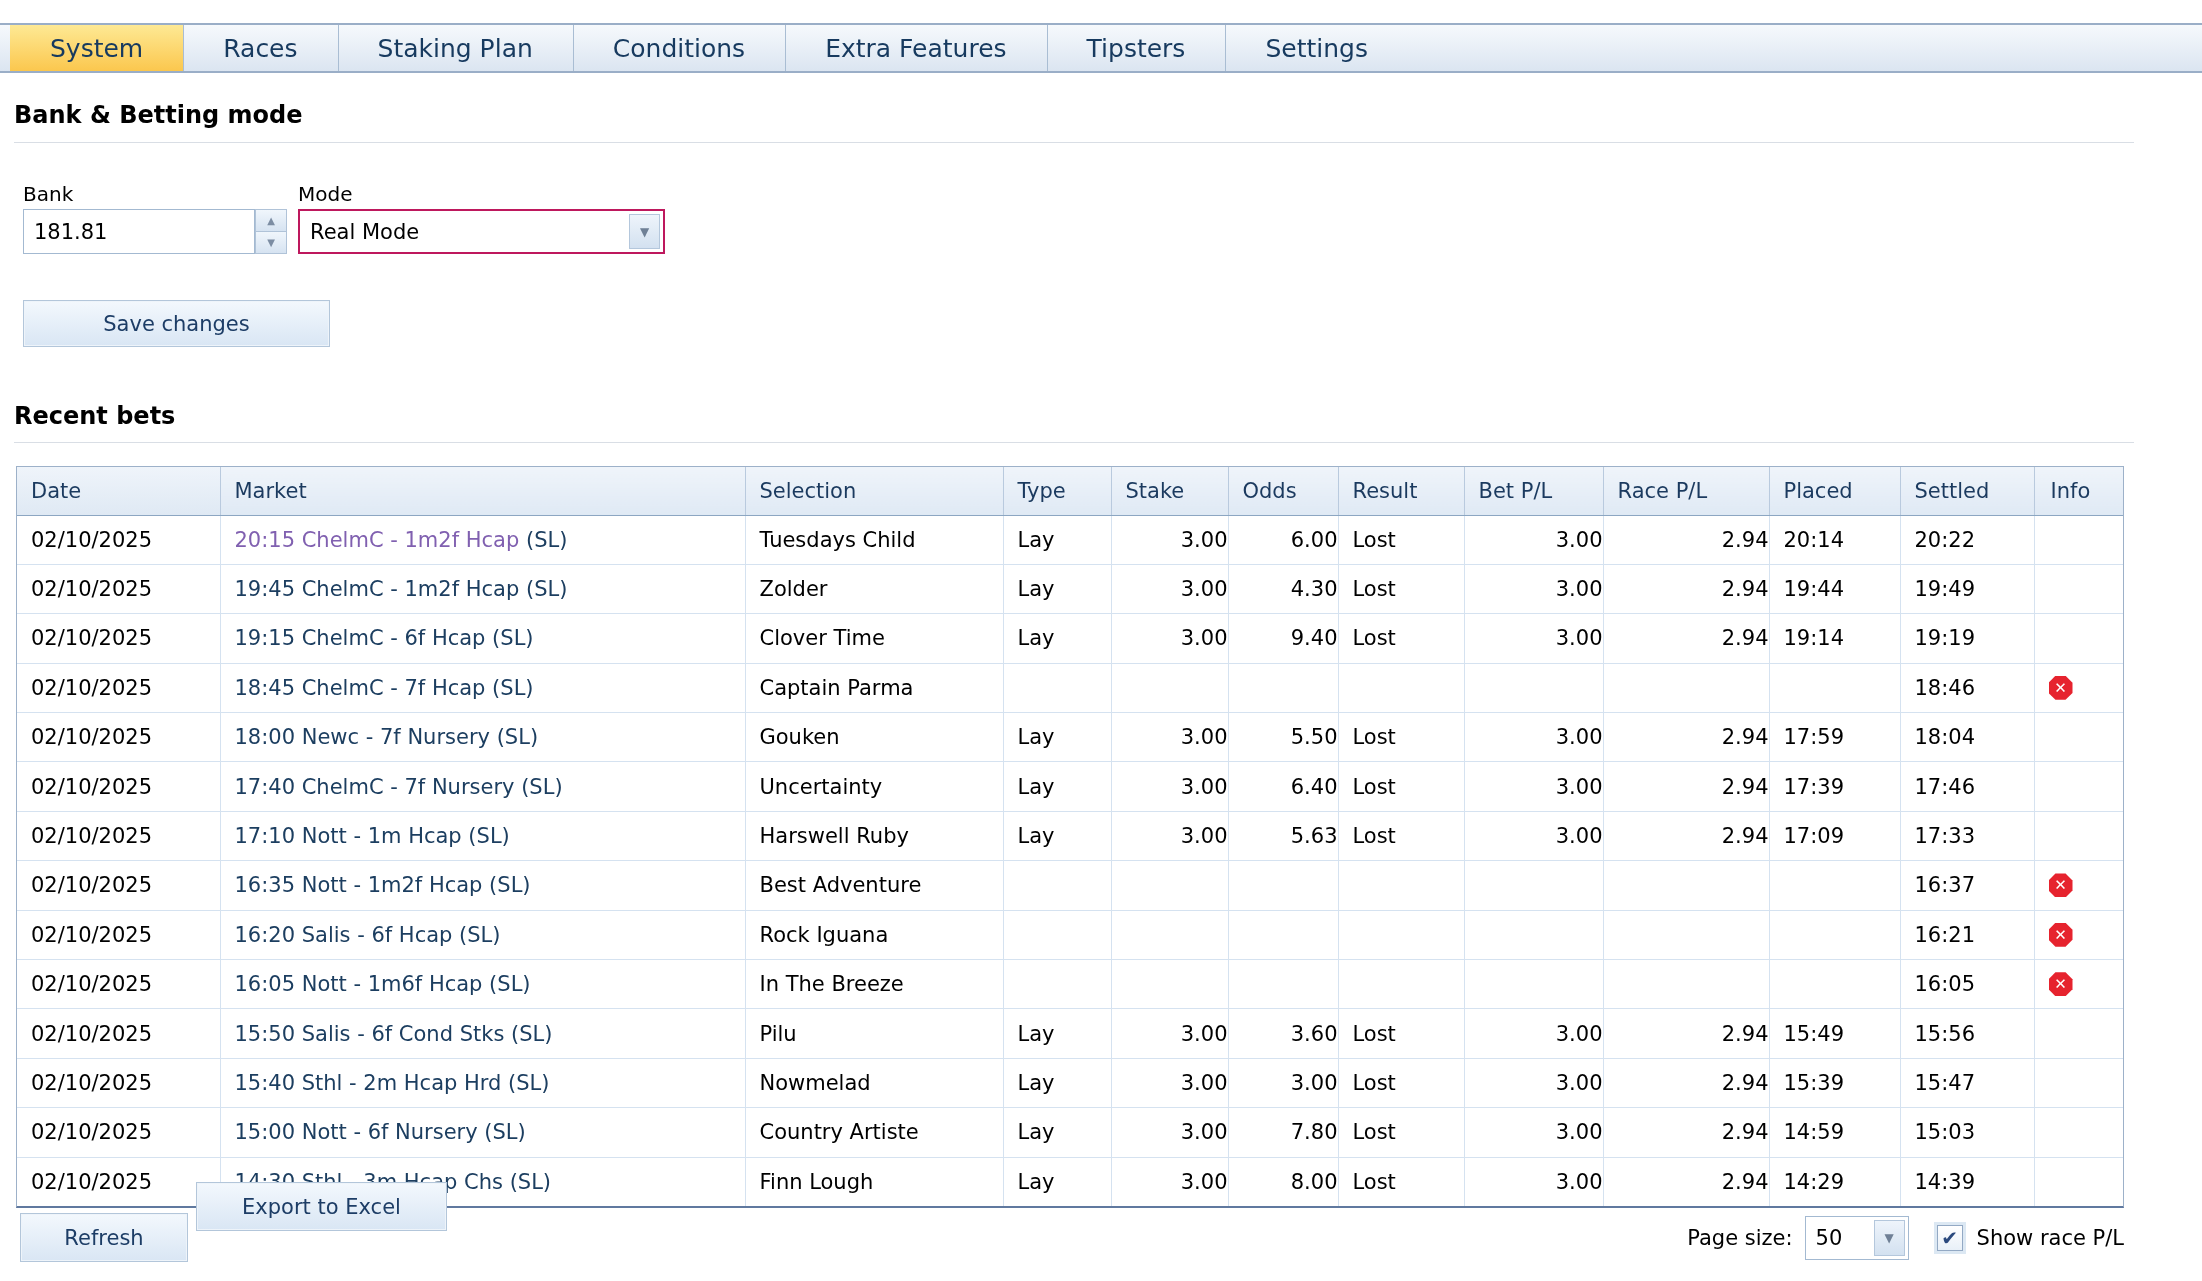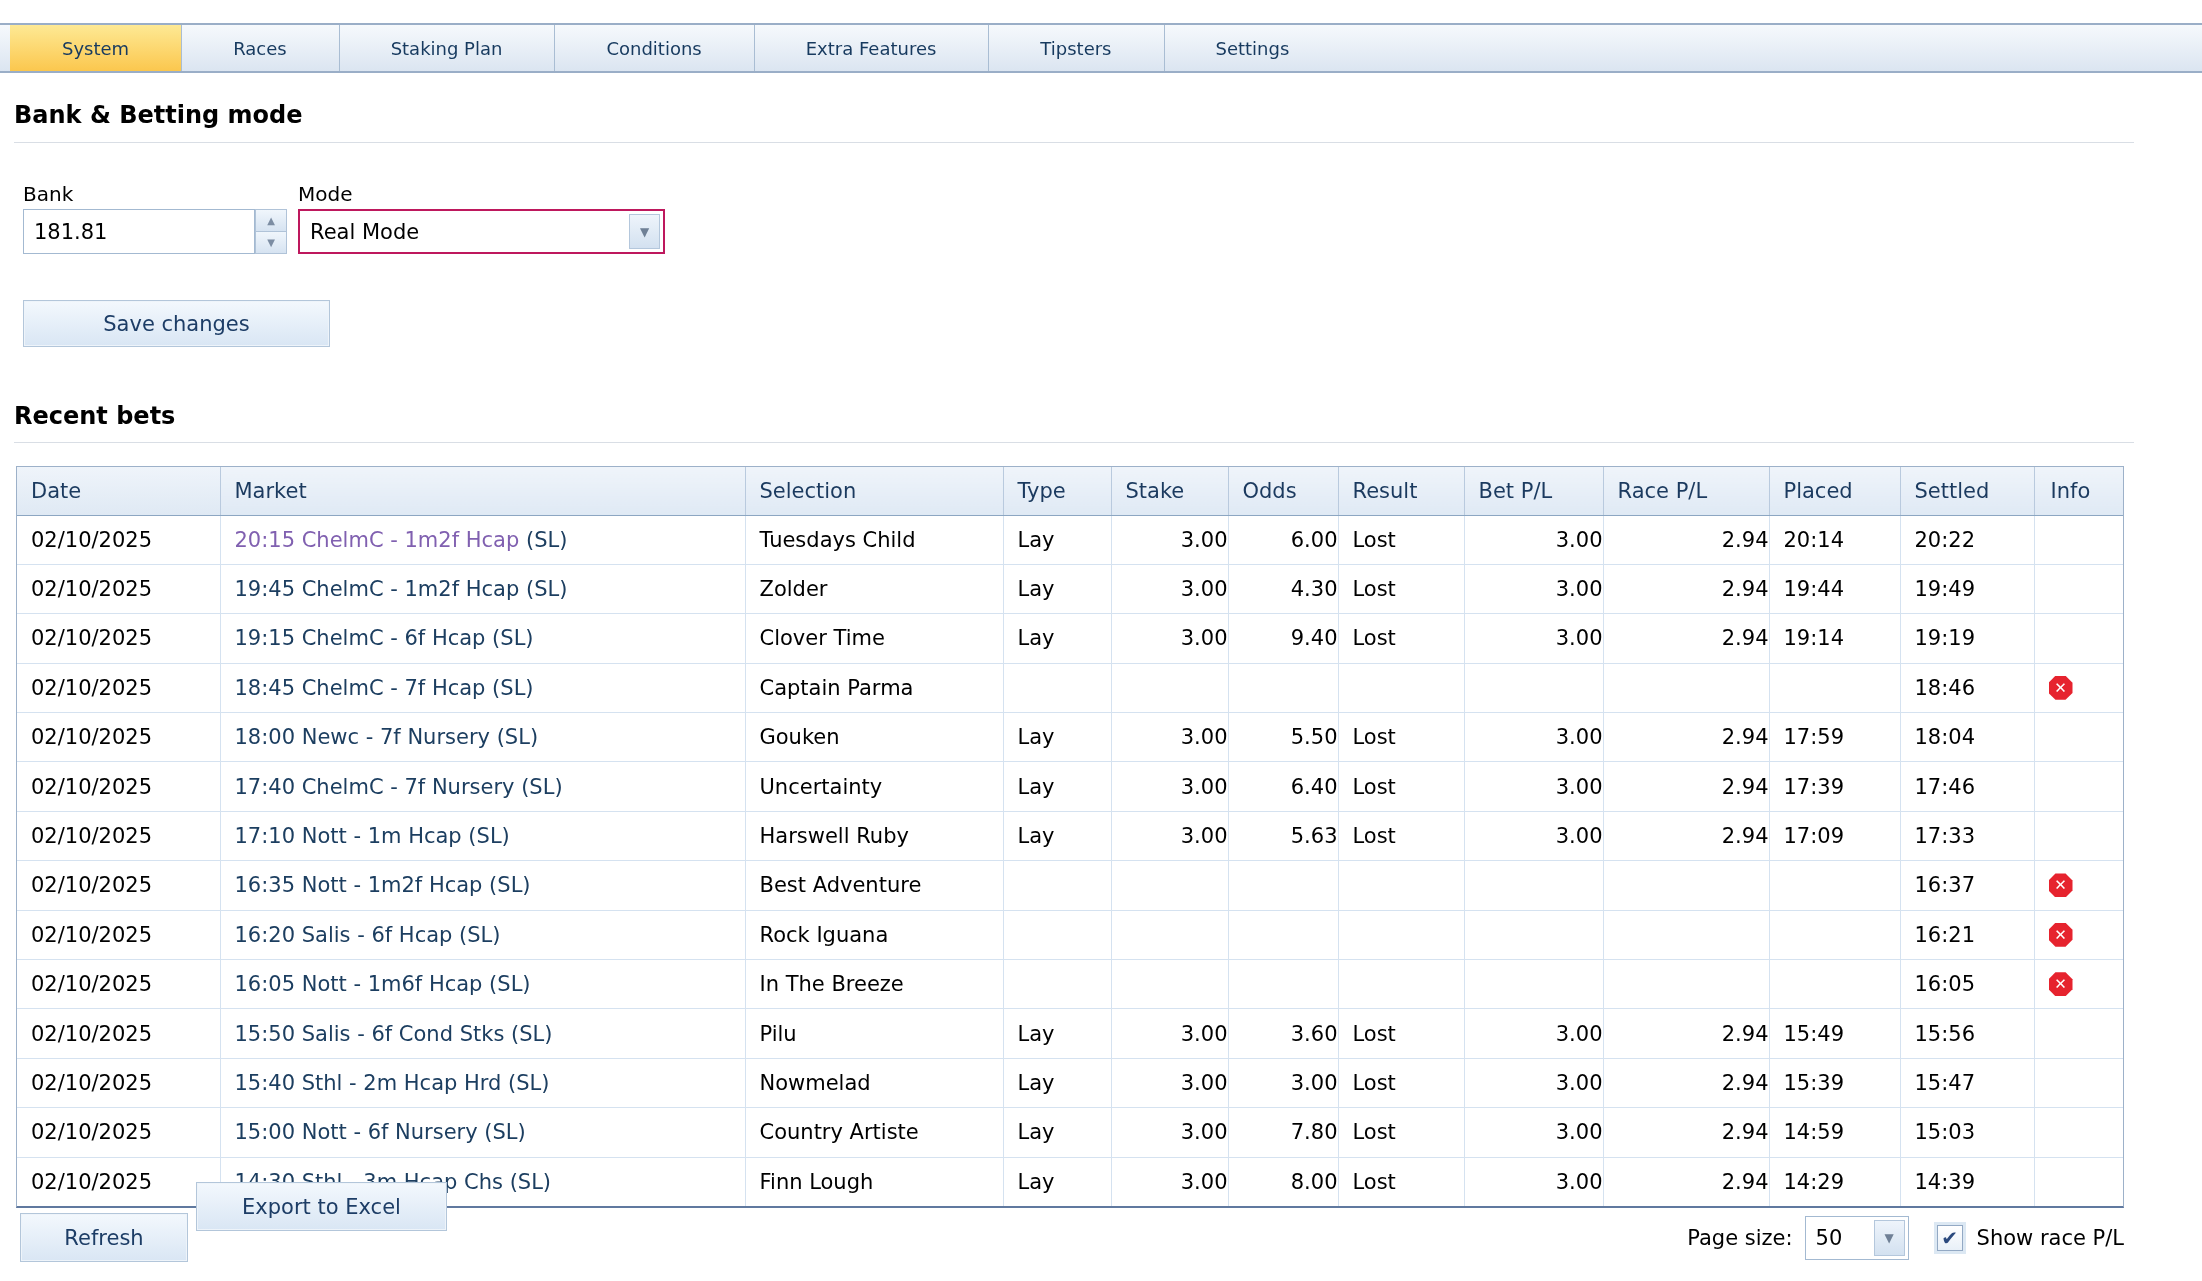--- a/index.html
+++ b/index.html
@@ -11,22 +11,22 @@
   }
 
   
   .tabstrip {
     position:absolute; left:0; top:23px; width:2202px; height:50px;
     background:linear-gradient(#f6f9fc,#dbe5f1);
     border-top:2px solid #9aaec7; border-bottom:2px solid #9aaec7;
     display:flex; align-items:stretch; padding-left:10px;
   }
   .tab {
-    display:flex; align-items:center; padding:0 52px;
-    font-size:18px; color:#173a5f; position:relative; cursor:pointer; white-space:nowrap;
+    display:flex; align-items:center; padding:0 40px;
+    font-size:25px; color:#173a5f; position:relative; cursor:pointer; white-space:nowrap;
   }
   .tab + .tab::before {
     content:""; position:absolute; left:0; top:0; bottom:0; width:1px; background:#a9bdd3;
   }
   .tab.active { background:linear-gradient(#fee994,var(--active-tab,#fbc74e)); }
 
   
   .section-title { position:absolute; left:14px; font-size:24px; font-weight:bold; color:#000; white-space:nowrap; }
   .rule { position:absolute; left:14px; width:2120px; height:1px; background:#d9dee5; }
 

